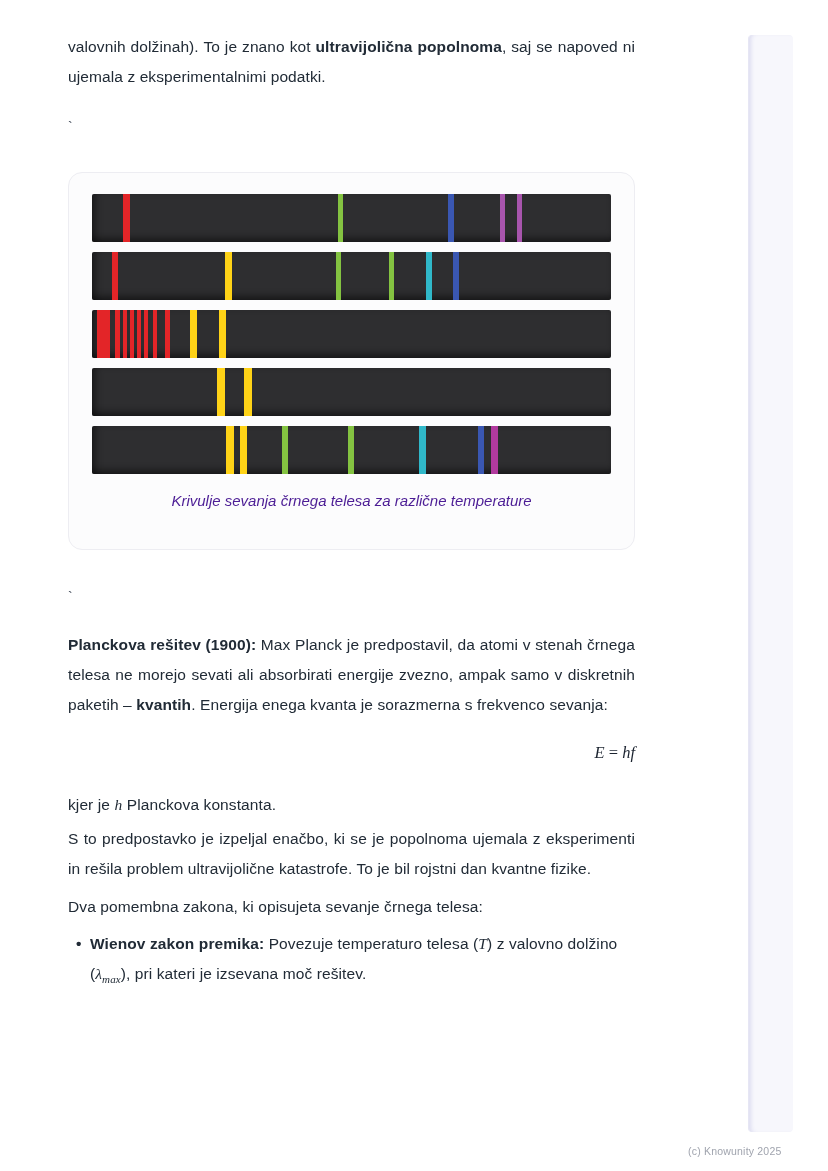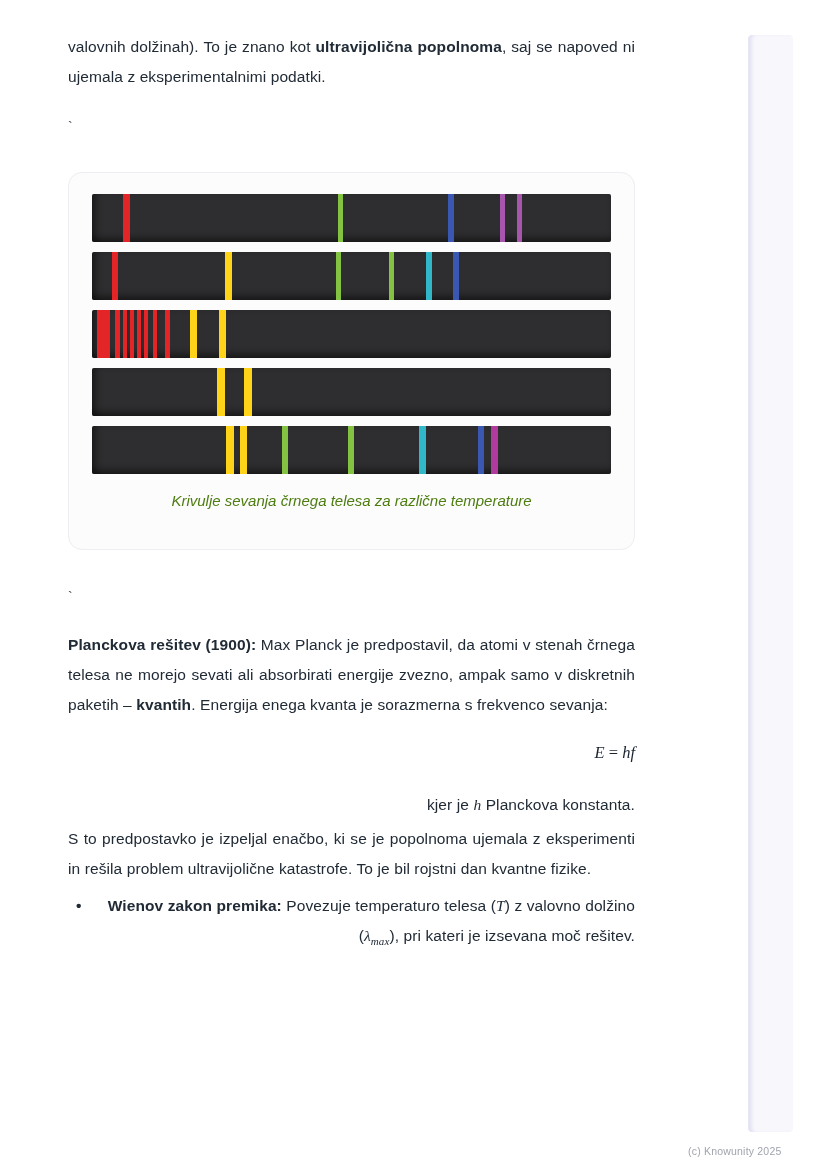--- a/index.html
+++ b/index.html
@@ -6,21 +6,21 @@
   body{
     width:828px;height:1171px;position:relative;overflow:hidden;
     background:#ffffff;
     font-family:"Liberation Sans",sans-serif;
     color:#212b36;
   }
   .content{
     position:absolute;left:68px;top:0;width:567px;
   }
   .para{
-    font-size:15.5px;line-height:30px;margin:0;letter-spacing:.1px;text-align:right;
+    font-size:15.5px;line-height:30px;margin:0;letter-spacing:.1px;
   }
   .just{text-align:justify;}
   .b{font-weight:bold;}
   .i{font-style:italic;}
   .s{font-family:"Liberation Serif",serif;}
   .tick{font-size:14px;line-height:30px;color:#374151;}
   #tick1{margin-top:20px;}
   #tick2{margin-top:32px;}
   #para1{margin-top:32px;}
   #para2{margin-top:18px;}
@@ -40,21 +40,21 @@
   .spec-bar{
     position:relative;height:48px;margin-bottom:10px;border-radius:2px;
     overflow:hidden;
     box-shadow:inset 0 -7px 7px -3px rgba(0,0,0,.45), inset 7px 0 7px -3px rgba(0,0,0,.38);
   }
   .spec-line{
     position:absolute;top:0;bottom:0;display:block;
   }
   .caption{
     margin-top:16px;text-align:center;font-style:italic;
-    font-size:15px;line-height:22px;color:#4d7c0f;
+    font-size:15px;line-height:22px;color:#4c1d95;
   }
 
   .formula{
     font-family:"Liberation Serif",serif;
     font-size:16.5px;line-height:30px;text-align:center;color:#1c2430;
   }
   #formula1{margin-top:18px;text-align:right;}
   #formula2{margin-top:24px;}
   .formula sub{font-size:11px;font-style:italic;}
   .formula sup{font-size:11px;}
@@ -142,20 +142,21 @@
   <div class="tick" id="tick2">`</div>
 
   <p class="para just rich" id="para2"><span class="b">Planckova rešitev (1900):</span><span> Max Planck je predpostavil, da atomi v stenah črnega telesa ne morejo sevati ali absorbirati energije zvezno, ampak samo v diskretnih paketih – </span><span class="b">kvantih</span><span>. Energija enega kvanta je sorazmerna s frekvenco sevanja:</span></p>
 
   <div class="formula" id="formula1"><span class="i">E</span><span> = </span><span class="i">hf</span></div>
 
   <p class="para rich" id="para3"><span>kjer je </span><span class="i s">h</span><span> Planckova konstanta.</span></p>
 
   <p class="para just rich" id="para4"><span>S to predpostavko je izpeljal enačbo, ki se je popolnoma ujemala z eksperimenti in rešila problem ultravijolične katastrofe. To je bil rojstni dan kvantne fizike.</span></p>
 
+  <p class="para rich" id="para5"><span>Dva pomembna zakona, ki opisujeta sevanje črnega telesa:</span></p>
 
   <div class="bullet-item">
     <span class="bullet-marker">•</span>
     <div class="para rich bullet-text"><span class="b">Wienov zakon premika:</span><span> Povezuje temperaturo telesa (</span><span class="i s">T</span><span>) z valovno dolžino (</span><span class="i s">λ</span><sub class="i s">max</sub><span>), pri kateri je izsevana moč rešitev.</span></div>
   </div>
 
 
 </div>
 
 <div class="watermark">(c) Knowunity 2025</div>

